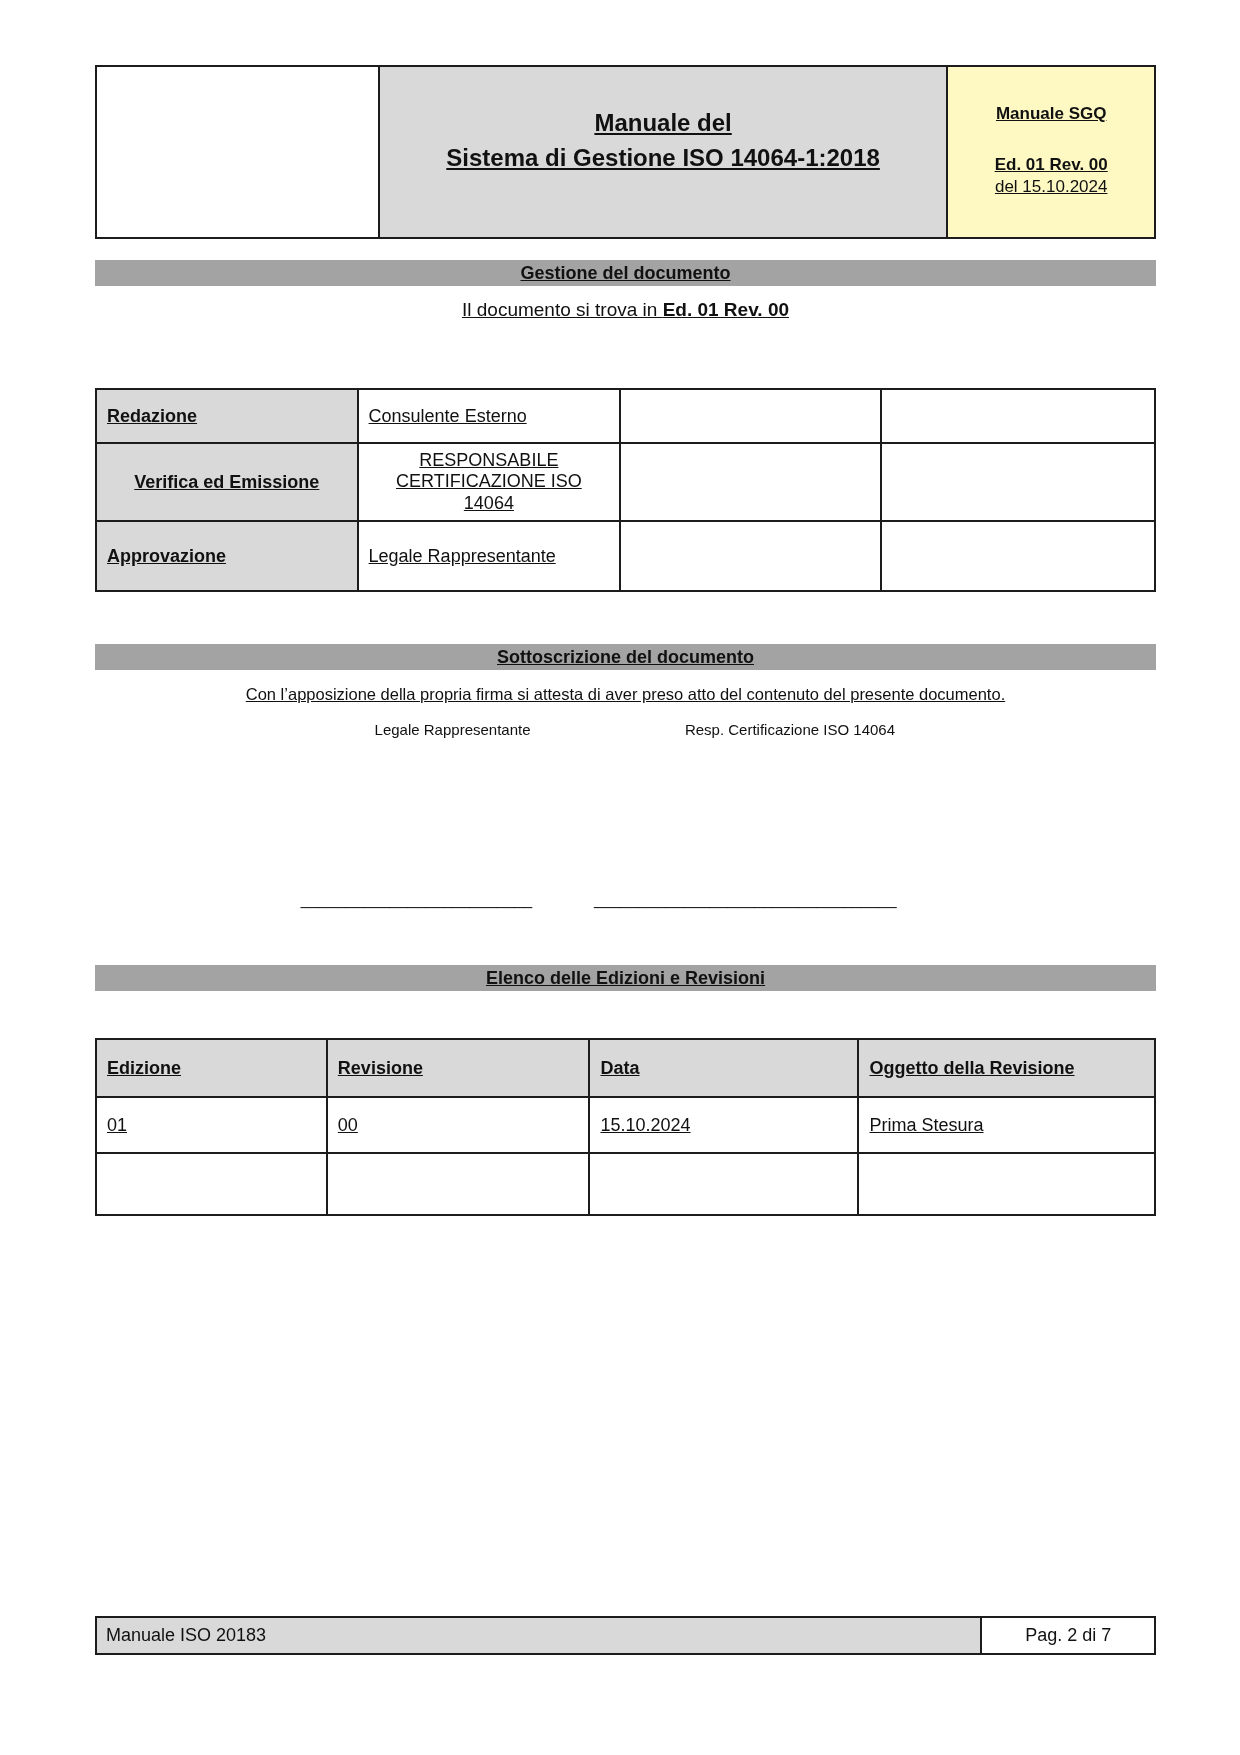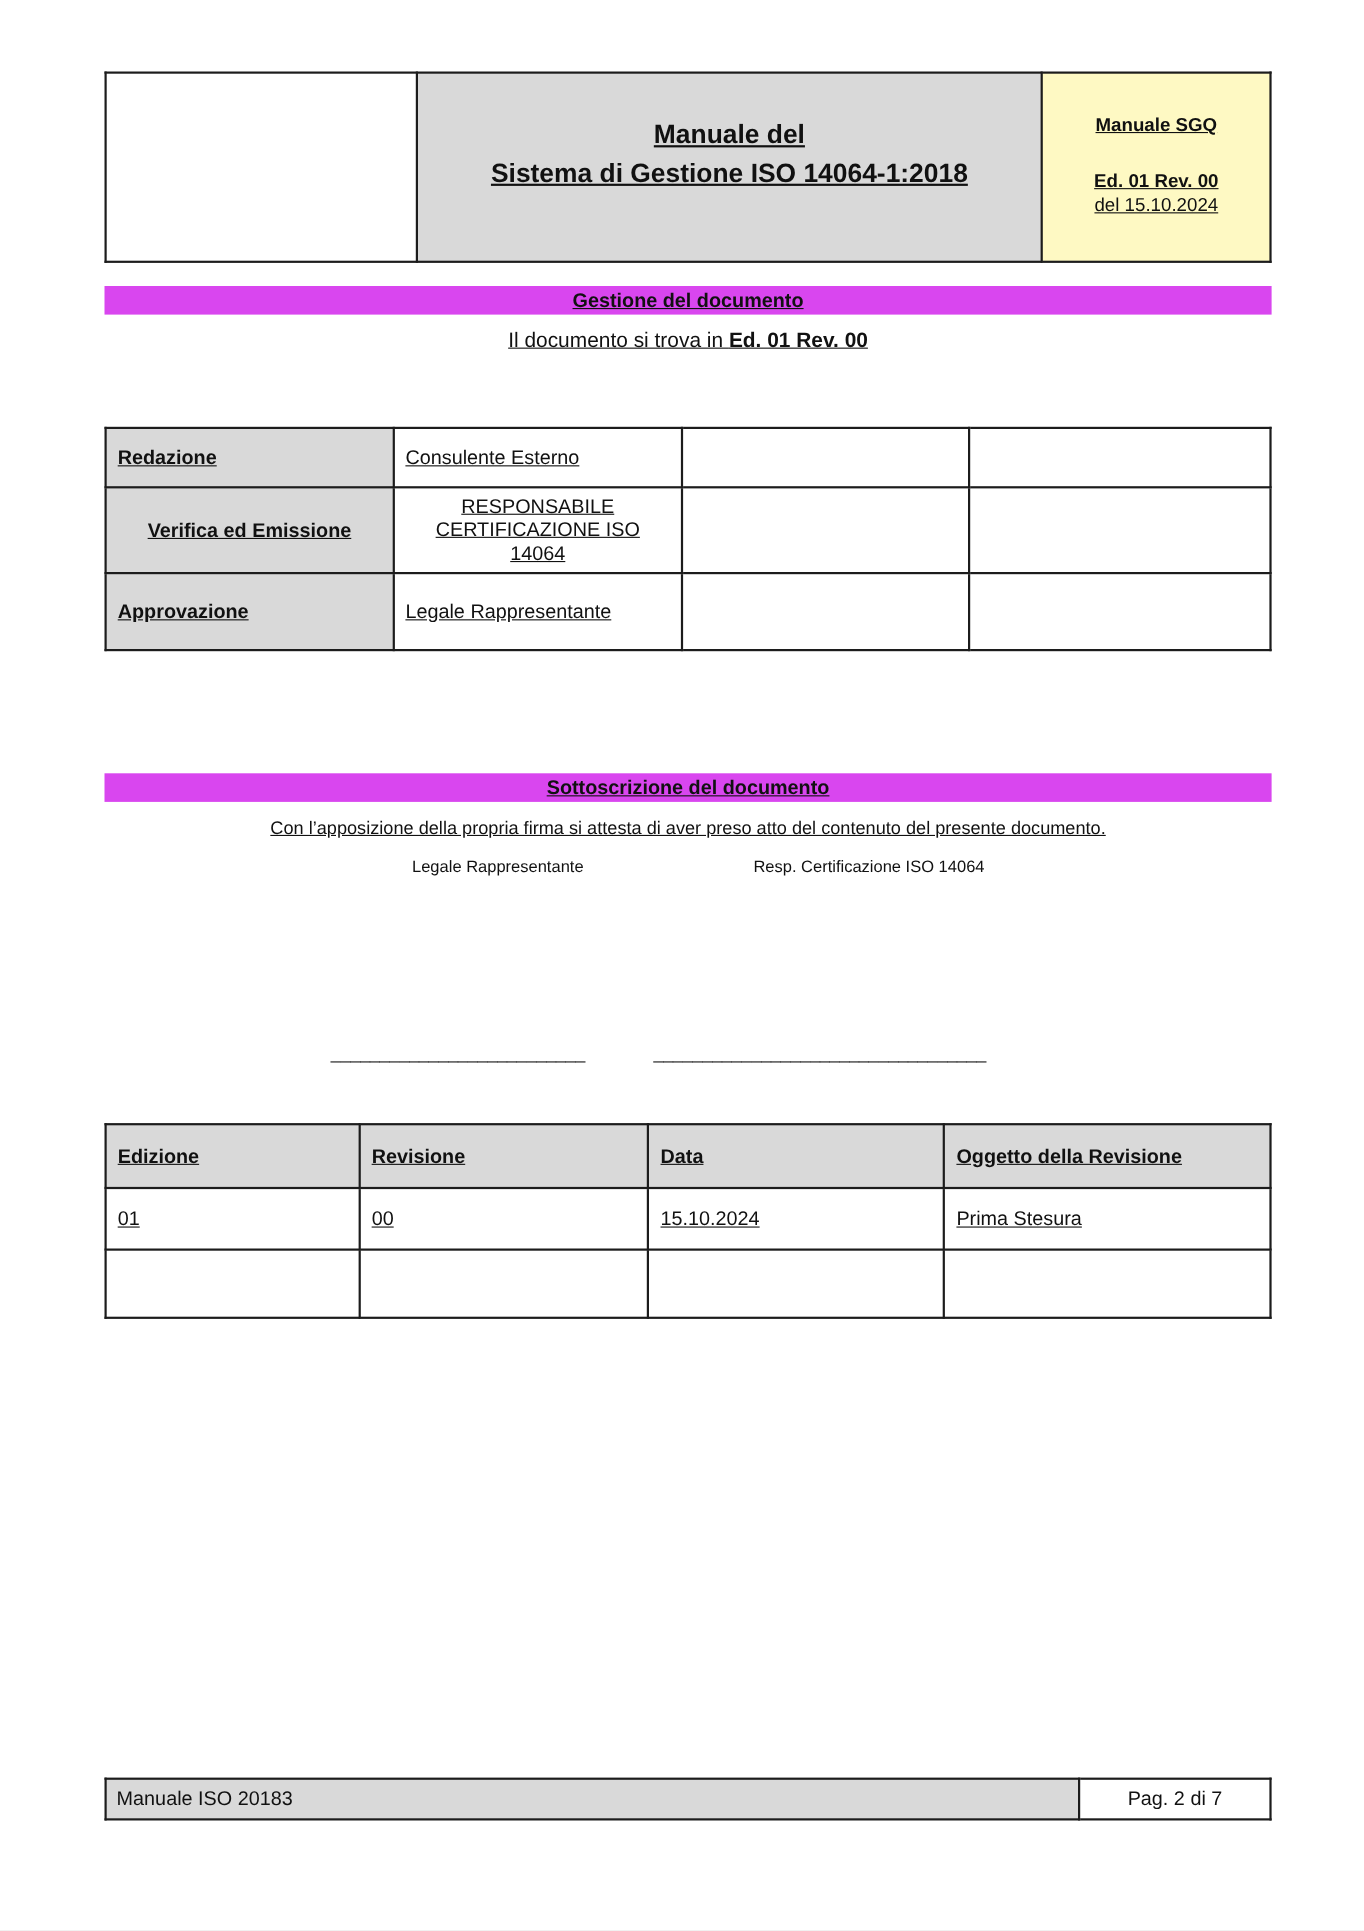--- a/index.html
+++ b/index.html
@@ -25,25 +25,25 @@
   }
   .hd-meta {
     width:19.6%; background:#fef9c3; text-align:center;
     font-size:17px; vertical-align:top; padding-top:36px; line-height:1.25;
   }
   .hd-meta .code { font-weight:bold; margin-bottom:30px; }
   .hd-meta .ed { font-weight:bold; }
 
   
   .banner {
-    background:#d946ef; text-align:center; font-weight:bold;
+    background:#a3a3a3; text-align:center; font-weight:bold;
     font-size:18px; height:26px; line-height:26px;
   }
   .banner1 { margin-top:21px; }
-  .banner2 { margin-top:111px; }
+  .banner2 { margin-top:52px; }
   .banner3 { margin-top:50px; }
 
   .doc-location { margin-top:13px; text-align:center; font-size:19px; }
   .doc-location b { font-weight:bold; }
 
   
   .approvals { margin-top:67px; }
   .approvals td { padding:6px 10px; font-size:18px; background:#fff; }
   .approvals .lbl { background:#d9d9d9; font-weight:bold; }
   .apr-c1 { width:24.7%; } .apr-c2 { width:24.8%; }
@@ -132,20 +132,21 @@
     <div class="statement">Con l’apposizione della propria firma si attesta di aver preso atto del contenuto del presente documento.</div>
     <div class="signers">
       <span class="signer signer-left">Legale Rappresentante</span>
       <span class="signer signer-right">Resp. Certificazione ISO 14064</span>
     </div>
     <div class="sig-lines">
       <span class="sig-line sig-line-left">__________________________</span>
       <span class="sig-line sig-line-right">__________________________________</span>
     </div>
 
+    <div class="banner banner3">Elenco delle Edizioni e Revisioni</div>
     <table class="revisions">
       <tbody>
           <tr class="head">
         <td class="rev-c1">Edizione</td>
         <td class="rev-c2">Revisione</td>
         <td class="rev-c3">Data</td>
         <td class="rev-c4">Oggetto della Revisione</td>
       </tr>
       <tr class="rev-r1">
         <td class="rev-c1">01</td>

